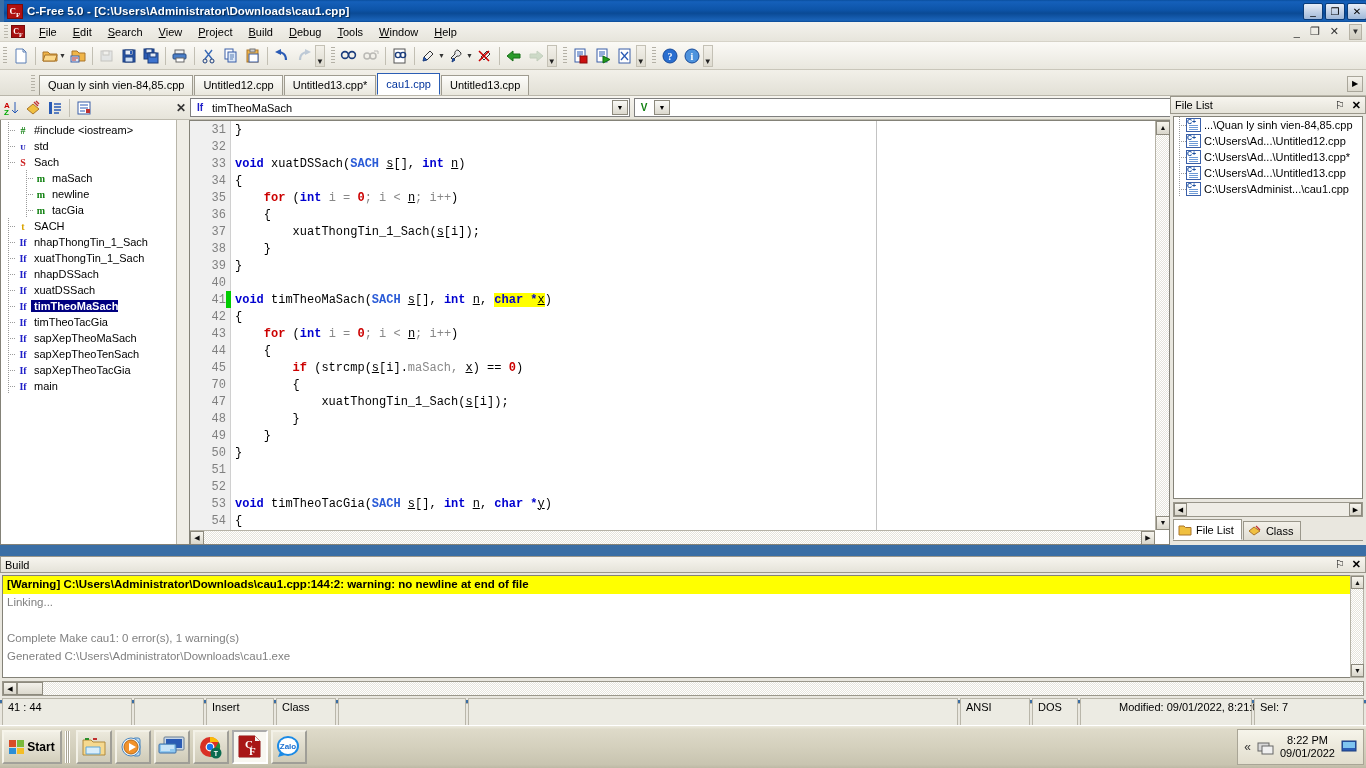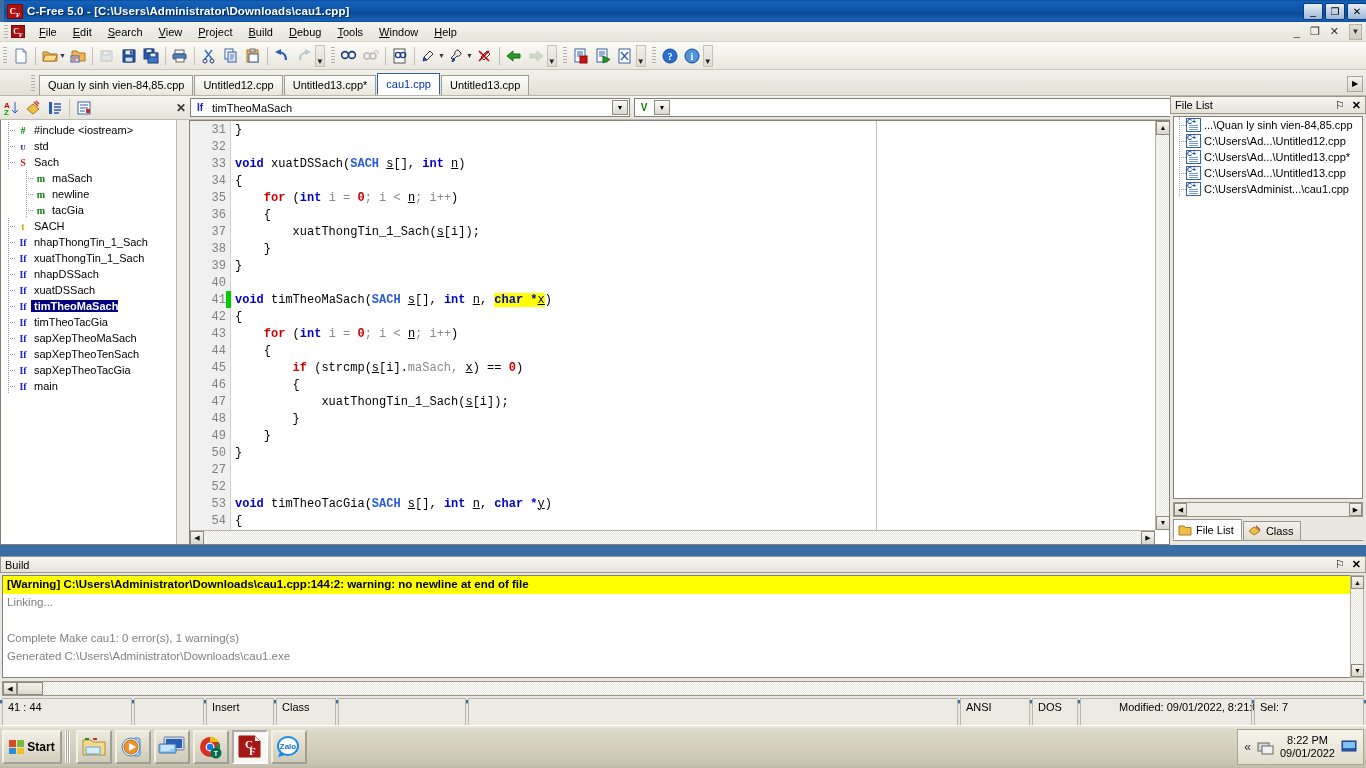--- a/index.html
+++ b/index.html
@@ -675,21 +675,21 @@
           <span class="ln">44</span>
           <span class="bk"></span>
           <span class="src"><span class="fn">    {</span></span>
         </div>
         <div class="cline">
           <span class="ln">45</span>
           <span class="bk"></span>
           <span class="src"><span class="fn">        </span><span class="kr">if</span><span class="fn"> (</span><span class="fn">strcmp</span><span class="fn">(</span><span class="var">s</span><span class="fn">[i].</span><span class="gr">maSach</span><span class="gr">, </span><span class="var">x</span><span class="fn">) == </span><span class="kr">0</span><span class="fn">)</span></span>
         </div>
         <div class="cline">
-          <span class="ln">46</span>
+          <span class="ln">70</span>
           <span class="bk"></span>
           <span class="src"><span class="fn">        {</span></span>
         </div>
         <div class="cline">
           <span class="ln">47</span>
           <span class="bk"></span>
           <span class="src"><span class="fn">            </span><span class="fn">xuatThongTin_1_Sach</span><span class="fn">(</span><span class="var">s</span><span class="fn">[i]);</span></span>
         </div>
         <div class="cline">
           <span class="ln">48</span>
@@ -700,21 +700,21 @@
           <span class="ln">49</span>
           <span class="bk"></span>
           <span class="src"><span class="fn">    }</span></span>
         </div>
         <div class="cline">
           <span class="ln">50</span>
           <span class="bk"></span>
           <span class="src"><span class="fn">}</span></span>
         </div>
         <div class="cline">
-          <span class="ln">27</span>
+          <span class="ln">51</span>
           <span class="bk"></span>
           <span class="src"></span>
         </div>
         <div class="cline">
           <span class="ln">52</span>
           <span class="bk"></span>
           <span class="src"></span>
         </div>
         <div class="cline">
           <span class="ln">53</span>

